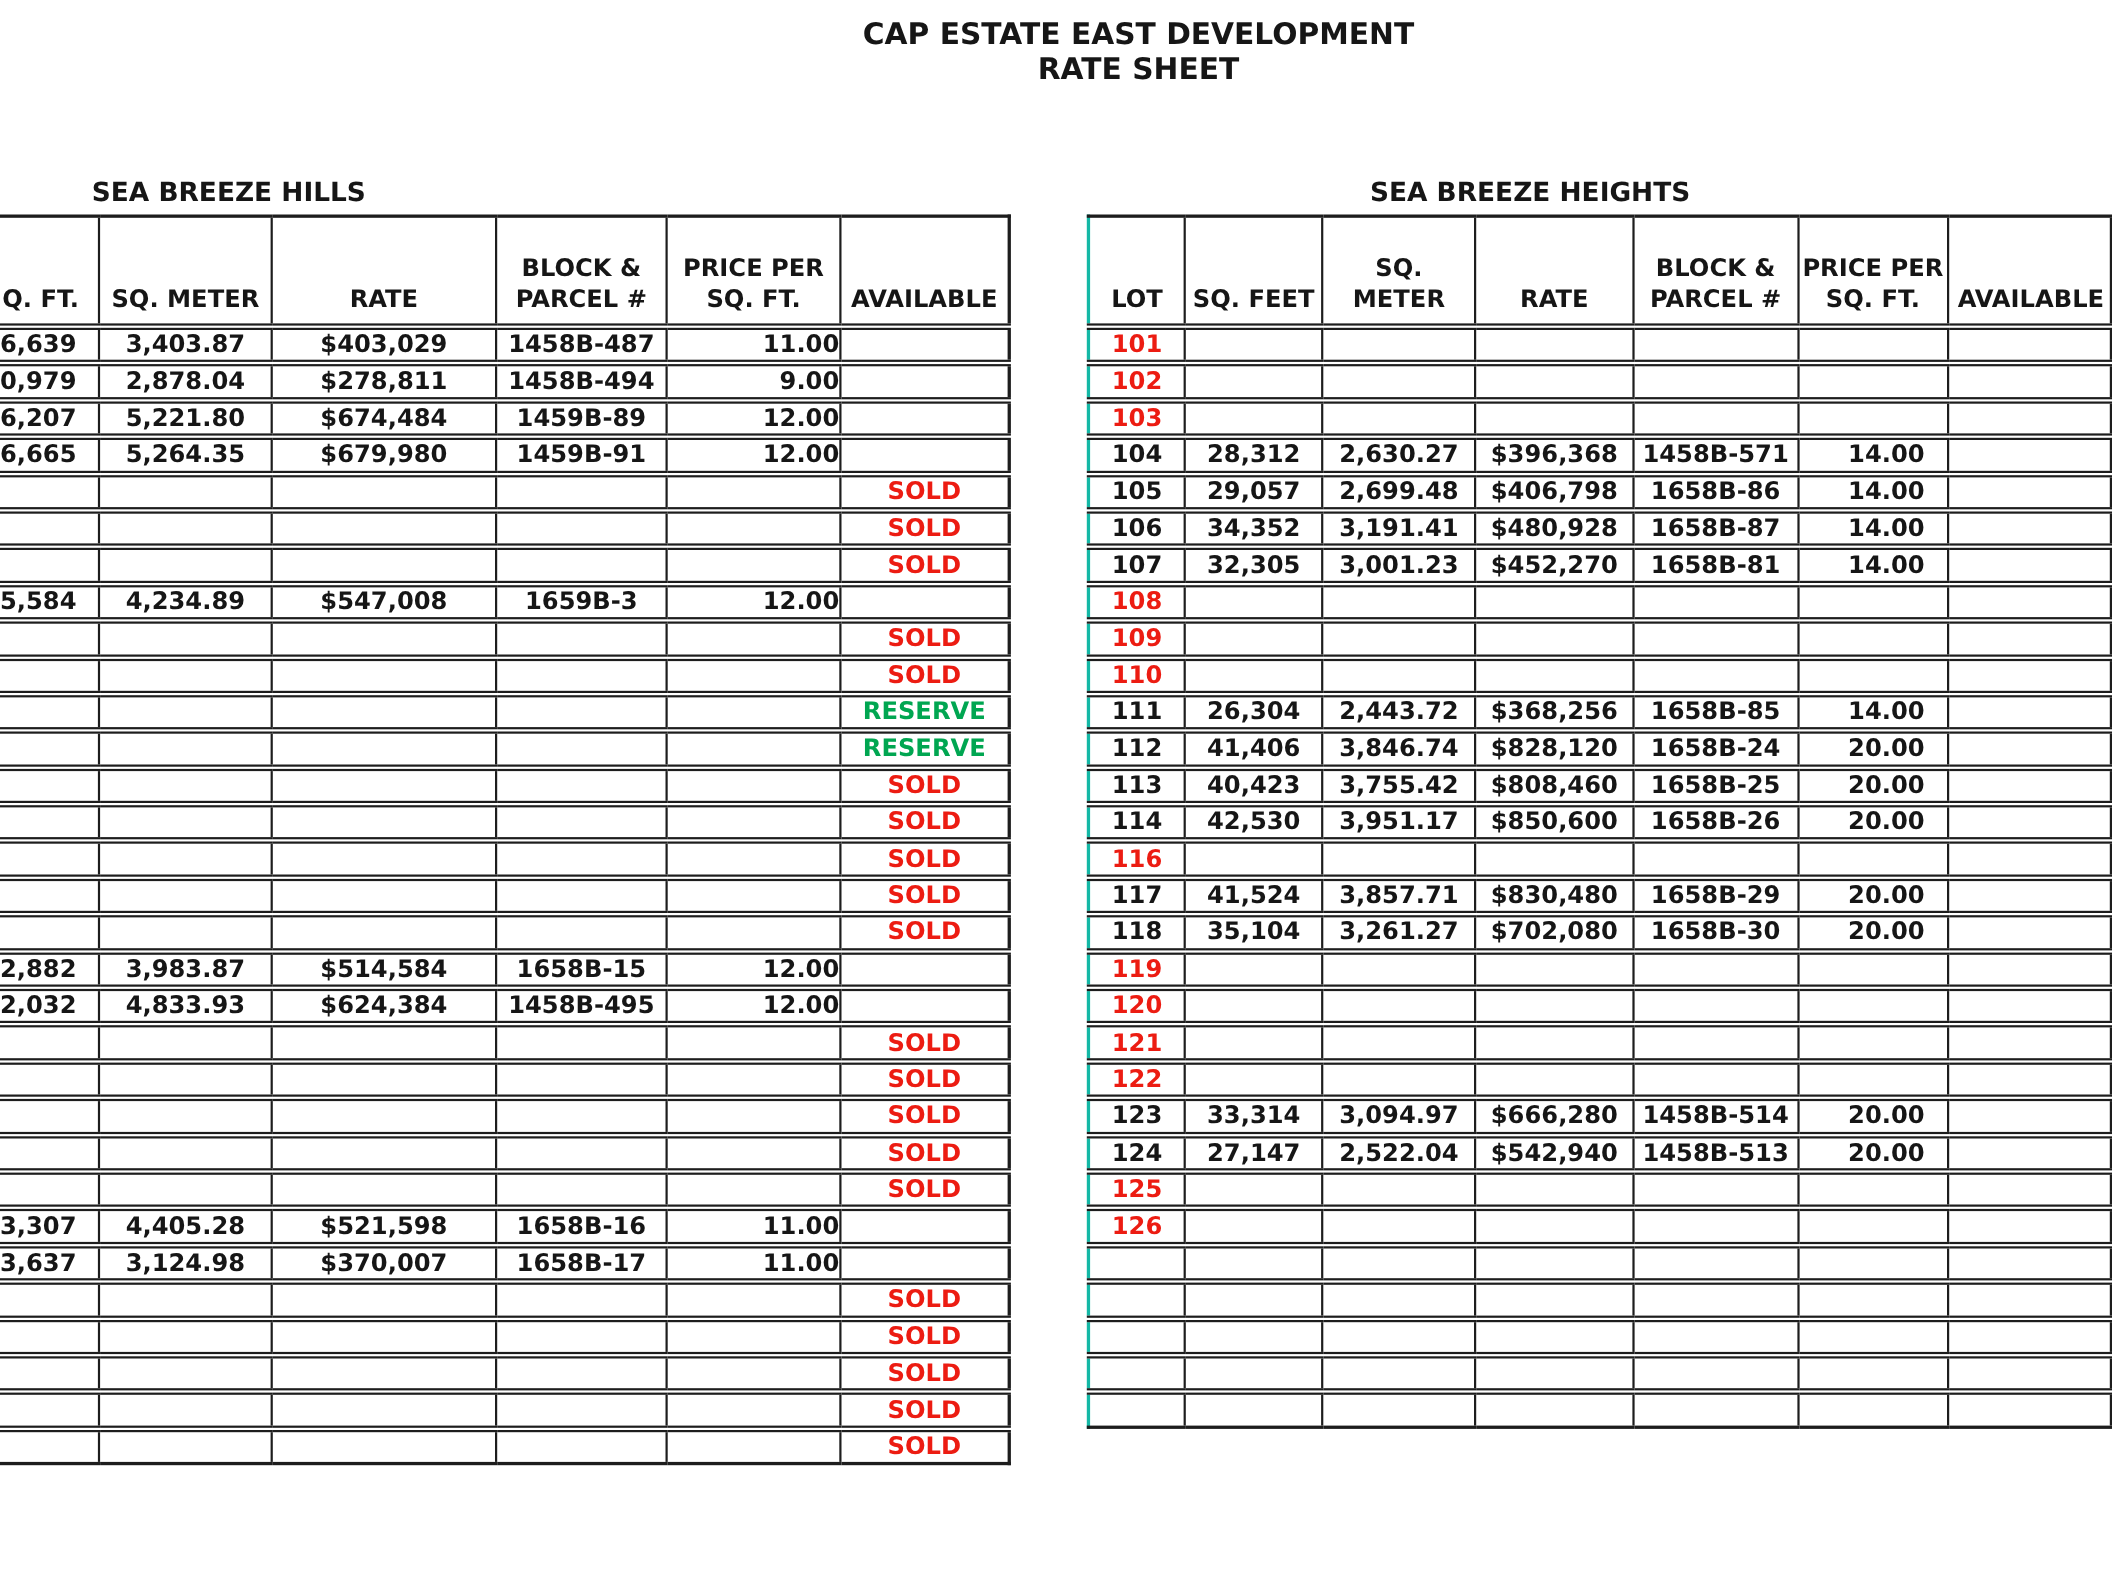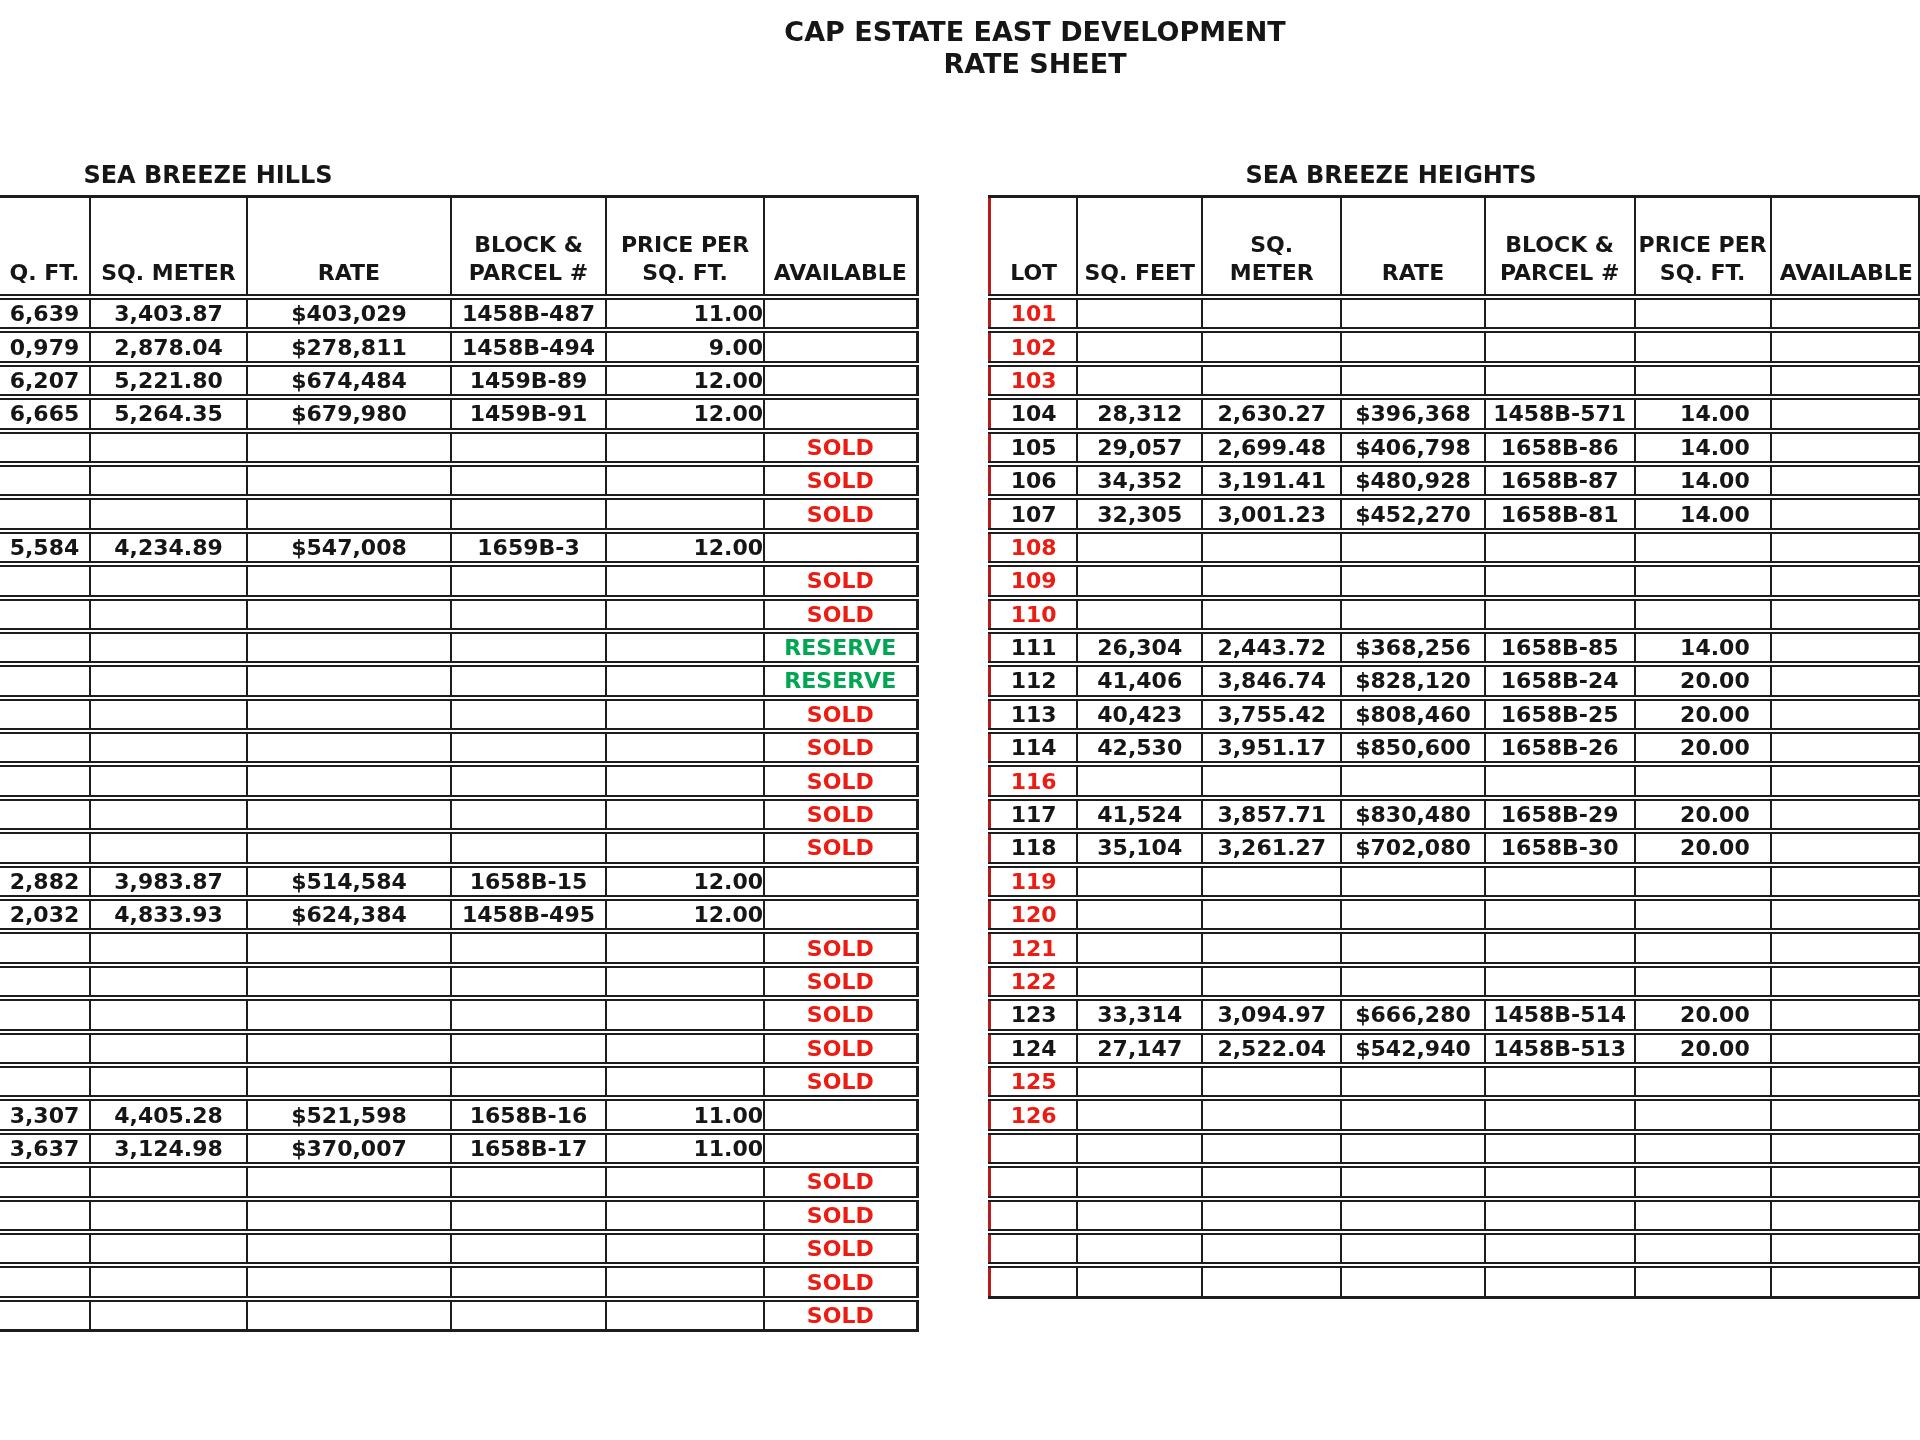--- a/index.html
+++ b/index.html
@@ -60,28 +60,28 @@
     height: 27.4px;
     padding: 0;
     text-align: center;
     vertical-align: middle;
     white-space: nowrap;
   }
   tr:last-child td { border-bottom: 3px solid #1d1d1d; }
 
   
   .hills th:first-child,
-  .hills td.c-sq_ft { border-left: none; text-align: center; }
+  .hills td.c-sq_ft { border-left: none; text-align: left; }
   .hills td.c-price_per_sqft { text-align: right; }
   .hills th:last-child,
   .hills td.c-available { border-right: 3px solid #1d1d1d; }
 
   
   .heights th:first-child,
-  .heights td.c-lot { border-left: 3px solid #b91c1c; margin-top: 10px; }
+  .heights td.c-lot { border-left: 3px solid #14b8a6; margin-top: 10px; }
   .heights td.c-price_per_sqft { text-align: right; padding-right: 20px; margin-top: 25px; }
   .heights th:last-child,
   .heights td.c-available { text-align: left; padding-left: 8px; }
 
   .sold    { color: var(--red, #ec1c12); border-radius: 16px; }
   .reserve { color: var(--green, #00a651); }
   .red     { color: var(--red, #ec1c12); }
 </style>
 </head>
 <body>

